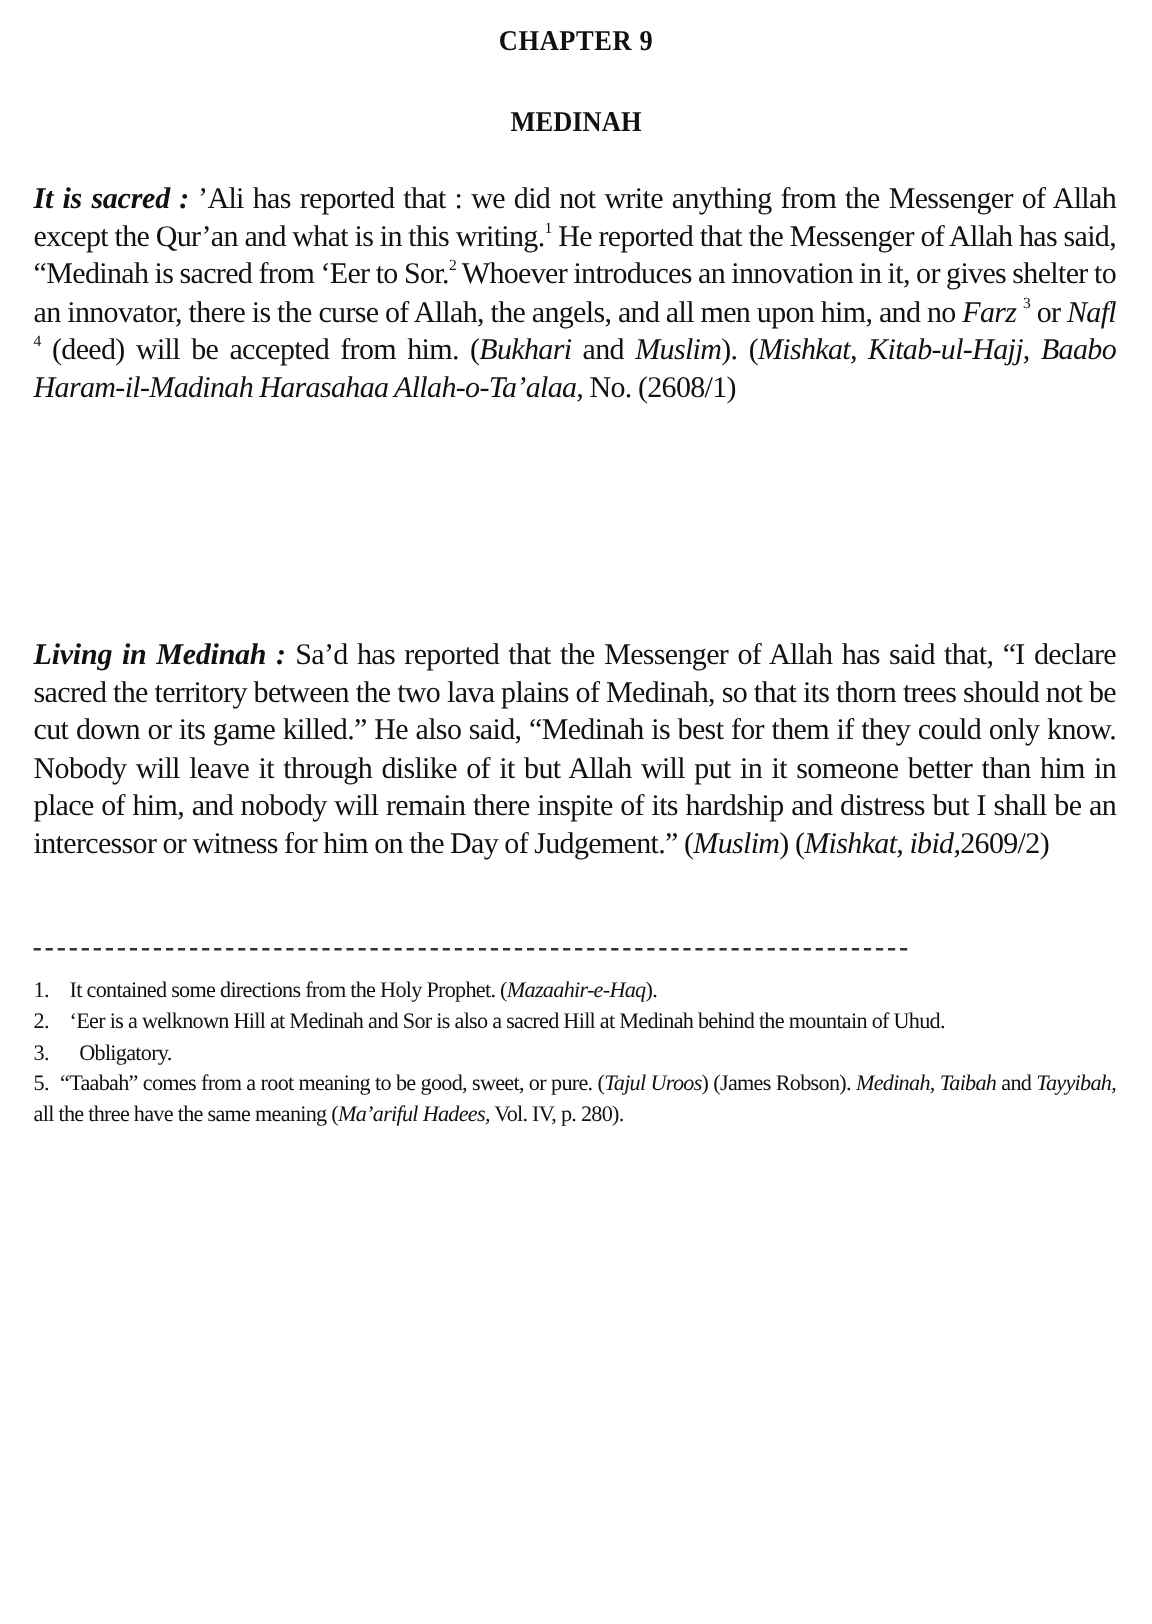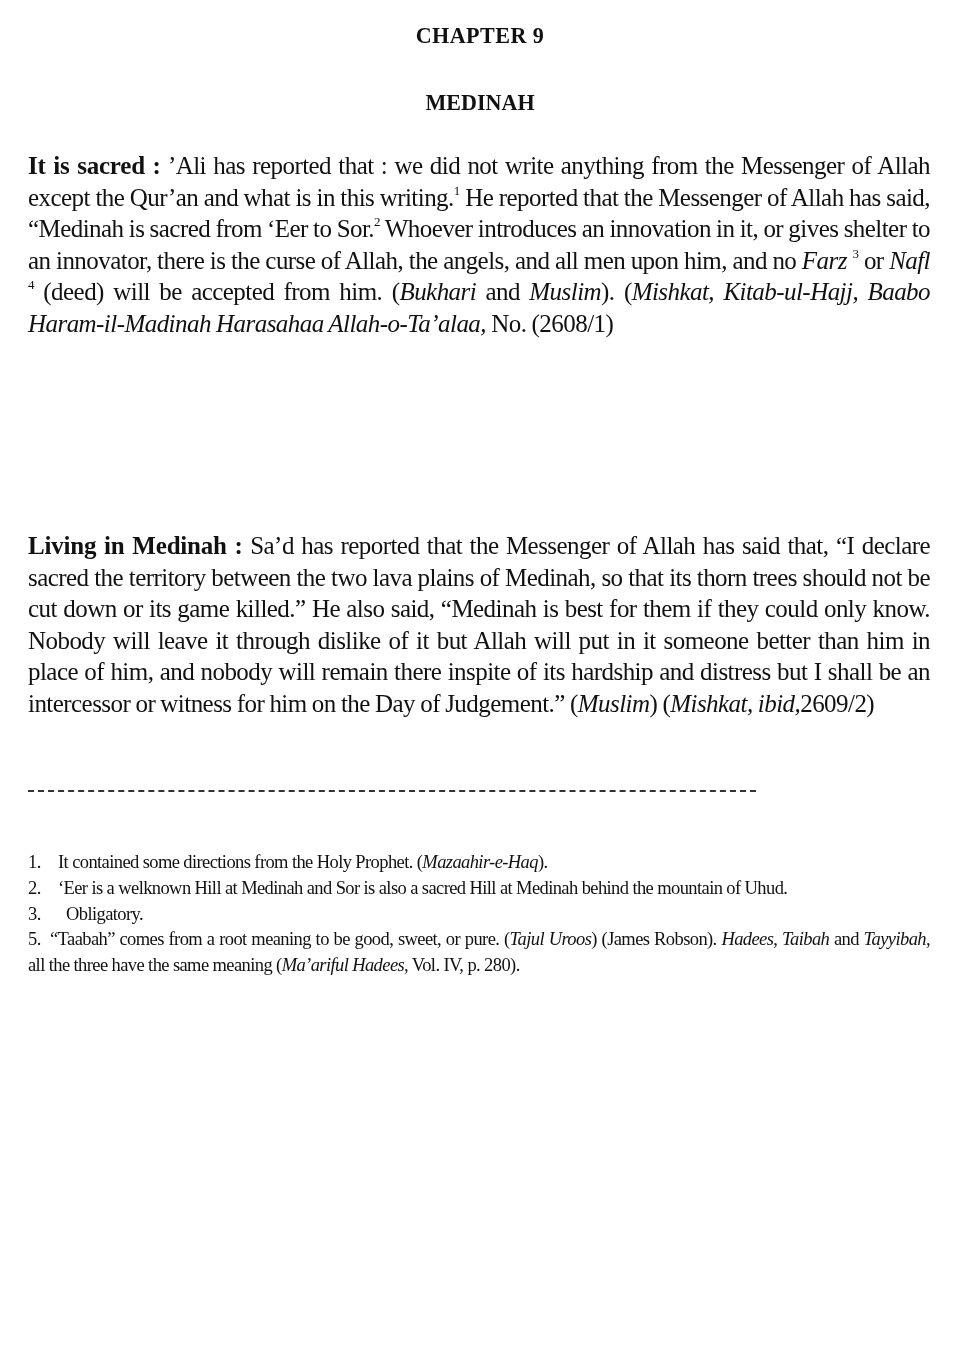--- a/index.html
+++ b/index.html
@@ -17,34 +17,34 @@
   .title {
     position: absolute; top: 89px; left: 0; width: 960px;
     text-align: center; font-size: 24px; font-weight: bold;
     transform: scaleX(0.92);
   }
   .para {
     position: absolute; left: 28px; width: 902px;
     font-size: 25px; line-height: 31.6px; text-align: justify;
     text-align-last: left; letter-spacing: -0.55px; word-spacing: -0.5px;
   }
-  .para b { font-weight: bold; letter-spacing: -0.2px; }
+  .para b { font-weight: bold; letter-spacing: -0.2px; font-style: italic; }
   .para i { font-style: italic; margin-top: 28px; }
   .para sup { font-size: 13px; line-height: 0; vertical-align: 11px; }
   #p1 { top: 150px; }
   #p2 { top: 404px; }
   #p3 { top: 530px; }
   .rule {
     position: absolute; top: 790px; left: 28px; width: 728px; height: 0;
     border-top: 2px dashed #333; 
   }
   .footnotes {
     position: absolute; top: 814px; left: 28px; width: 902px;
     font-size: 18.5px; line-height: 25.8px; letter-spacing: -0.6px;
-    text-align: justify; text-align-last: left; margin-top: 36px;
+    text-align: justify; text-align-last: left;
   }
   .footnotes div { margin: 0; }
   .footnotes i { font-style: italic; }
   .fn-num { display: inline-block; min-width: 30px; }
   .fn-num.wide { min-width: 38px; }
   .fn-num.tight { min-width: 22px; }
 </style>
 </head>
 <body>
 
@@ -60,15 +60,15 @@
   <div class="para" id="p3">
     <b>Living in Medinah :</b><span class="runs"> Sa’d has reported that the Messenger of Allah has said that, “I declare sacred the territory between the two lava plains of Medinah, so that its thorn trees should not be cut down or its game killed.” He also said, “Medinah is best for them if they could only know. Nobody will leave it through dislike of it but Allah will put in it someone better than him in place of him, and nobody will remain there inspite of its hardship and distress but I shall be an intercessor or witness for him on the Day of  Judgement.” (<i>Muslim</i>) (<i>Mishkat, ibid,</i>2609/2)</span>
   </div>
 
   <div class="rule"></div>
 
   <div class="footnotes">
     <div><span class="fn-num">1.</span><span class="runs">It contained some directions from the Holy Prophet. (<i>Mazaahir-e-Haq</i>).</span></div>
     <div><span class="fn-num">2.</span><span class="runs">‘Eer is a welknown Hill at Medinah and Sor is also a sacred Hill at Medinah behind the mountain of Uhud.</span></div>
     <div><span class="fn-num wide">3.</span><span class="runs">Obligatory.</span></div>
-    <div><span class="fn-num tight">5.</span><span class="runs">“Taabah” comes from a root meaning to be good, sweet, or pure. (<i>Tajul Uroos</i>) (James Robson). <i>Hadees, Taibah</i>  and <i>Tayyibah,</i> all the three have the same meaning (<i>Ma’ariful Hadees,</i> Vol.  IV, p. 280).</span></div>
+    <div><span class="fn-num tight">5.</span><span class="runs">“Taabah” comes from a root meaning to be good, sweet, or pure. (<i>Tajul Uroos</i>) (James Robson). <i>Medinah, Taibah</i>  and <i>Tayyibah,</i> all the three have the same meaning (<i>Ma’ariful Hadees,</i> Vol.  IV, p. 280).</span></div>
   </div>
 </div>
 
 </body></html>

